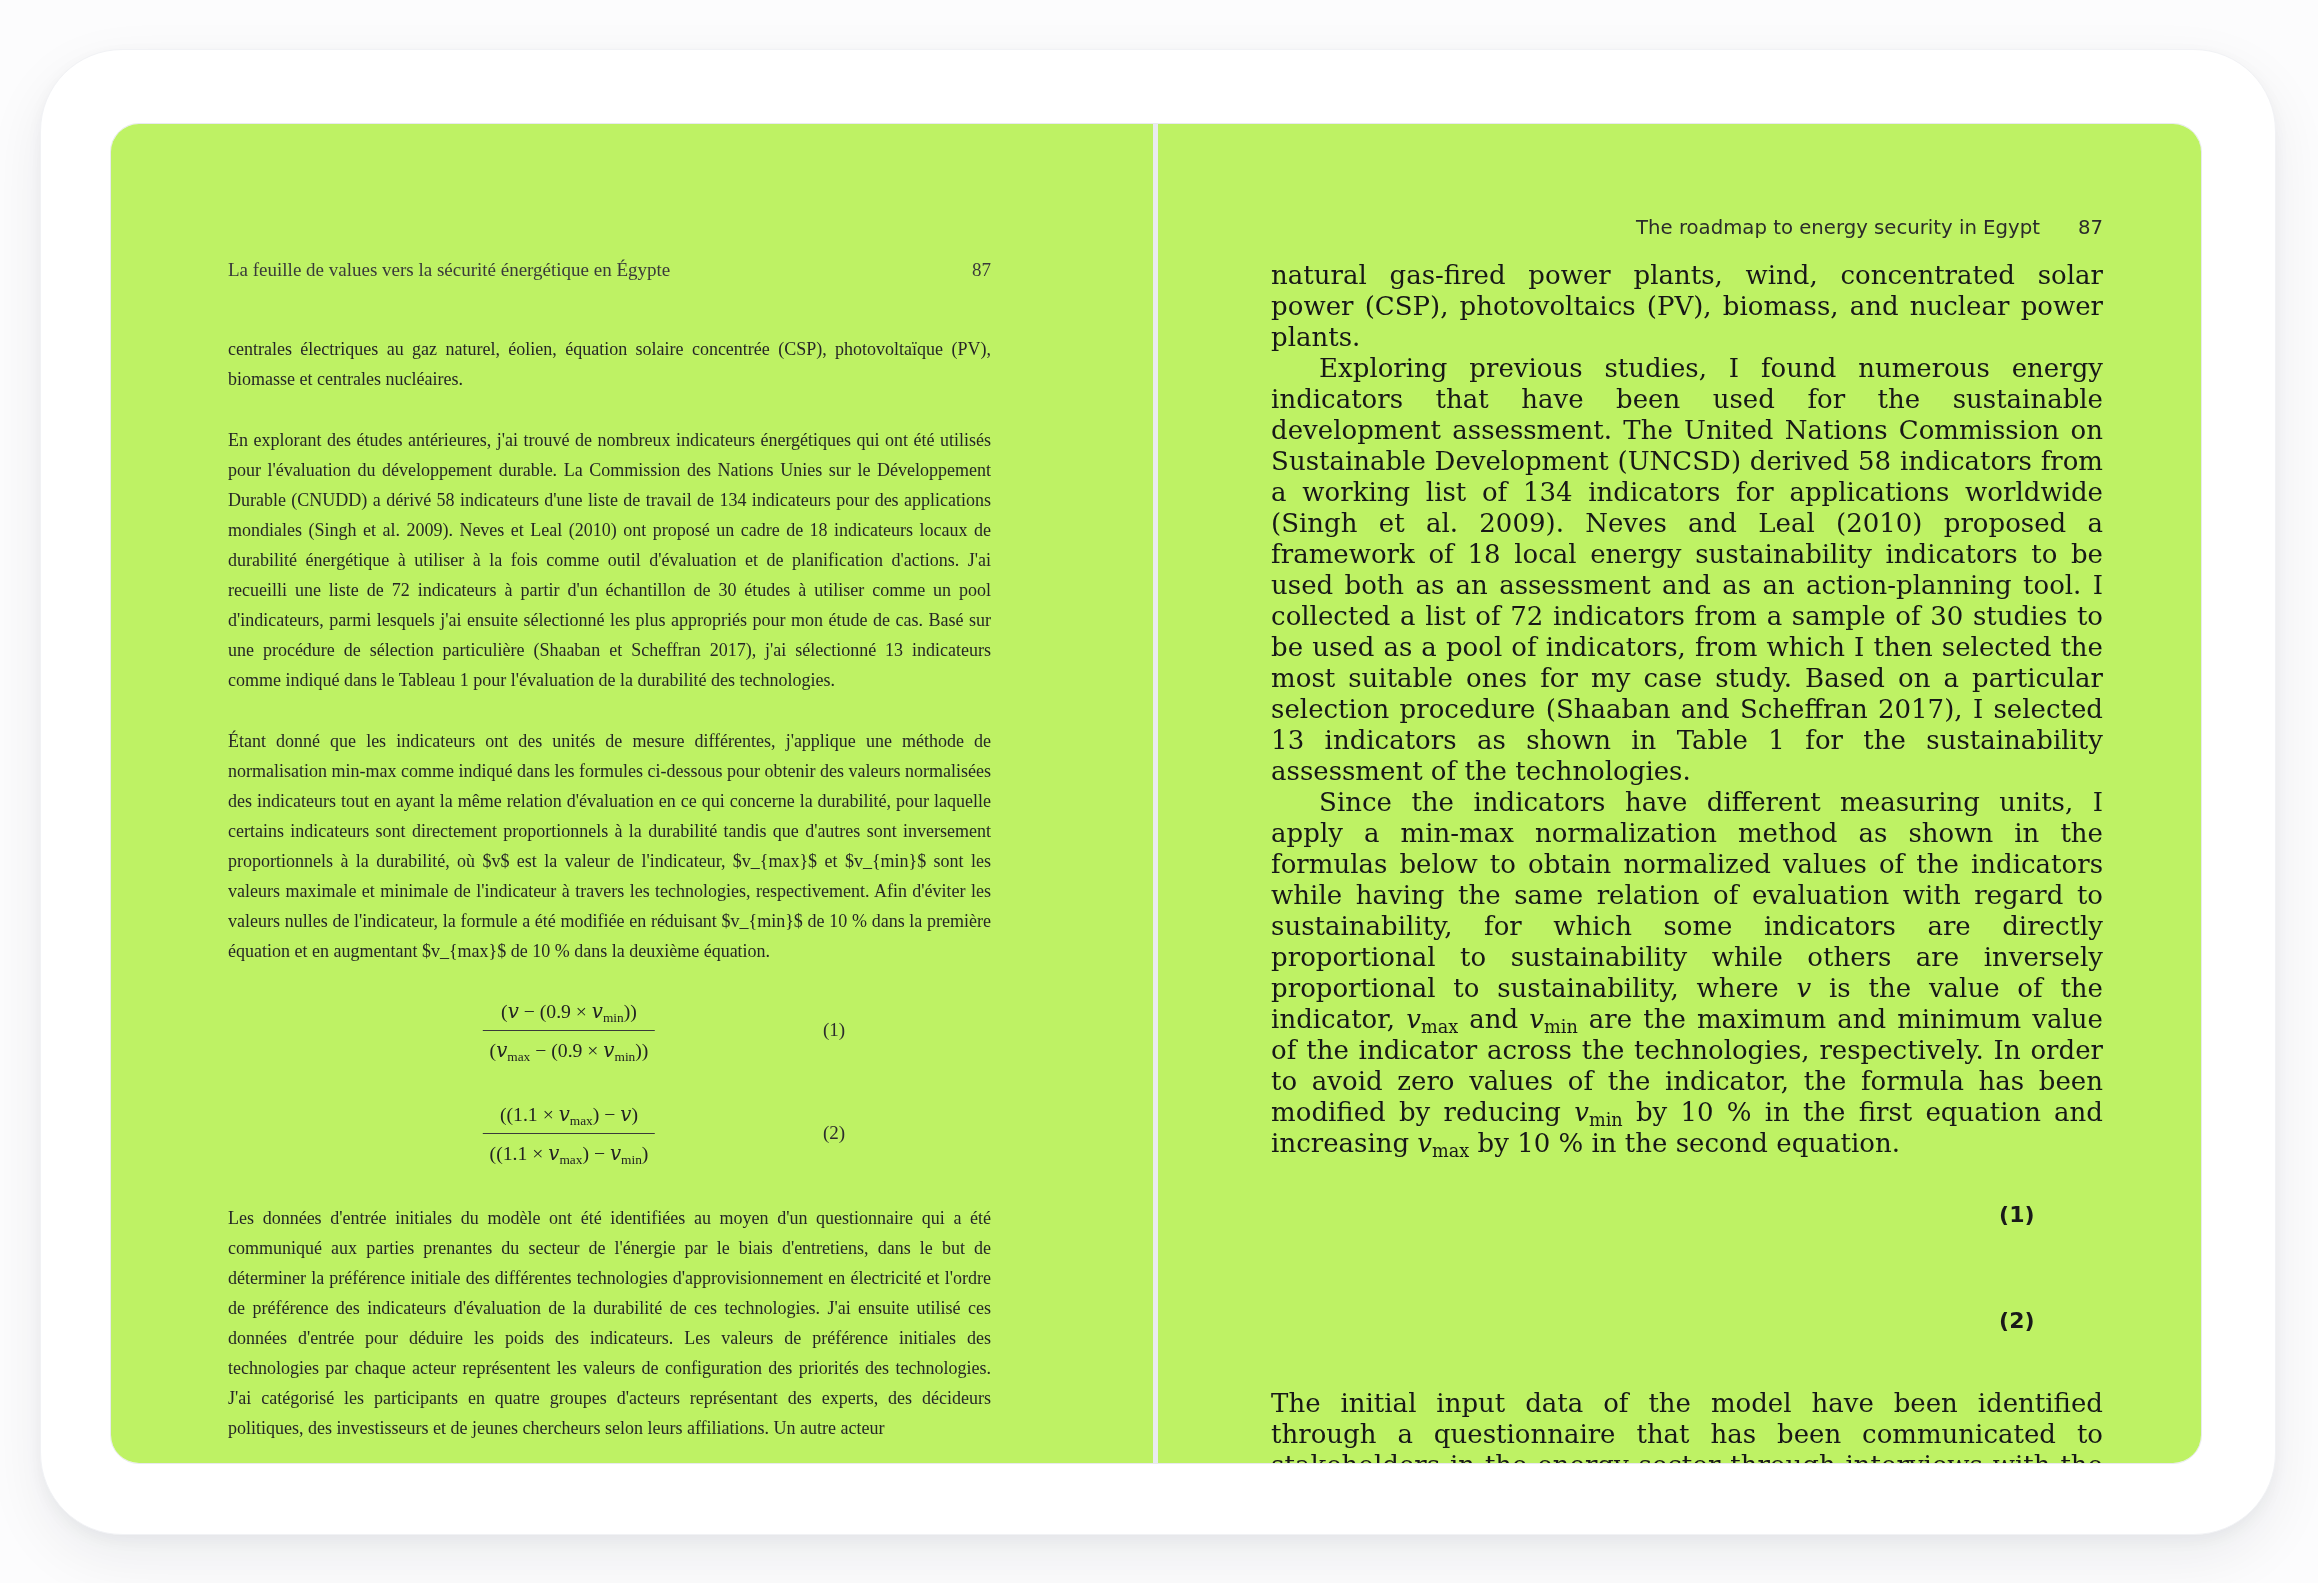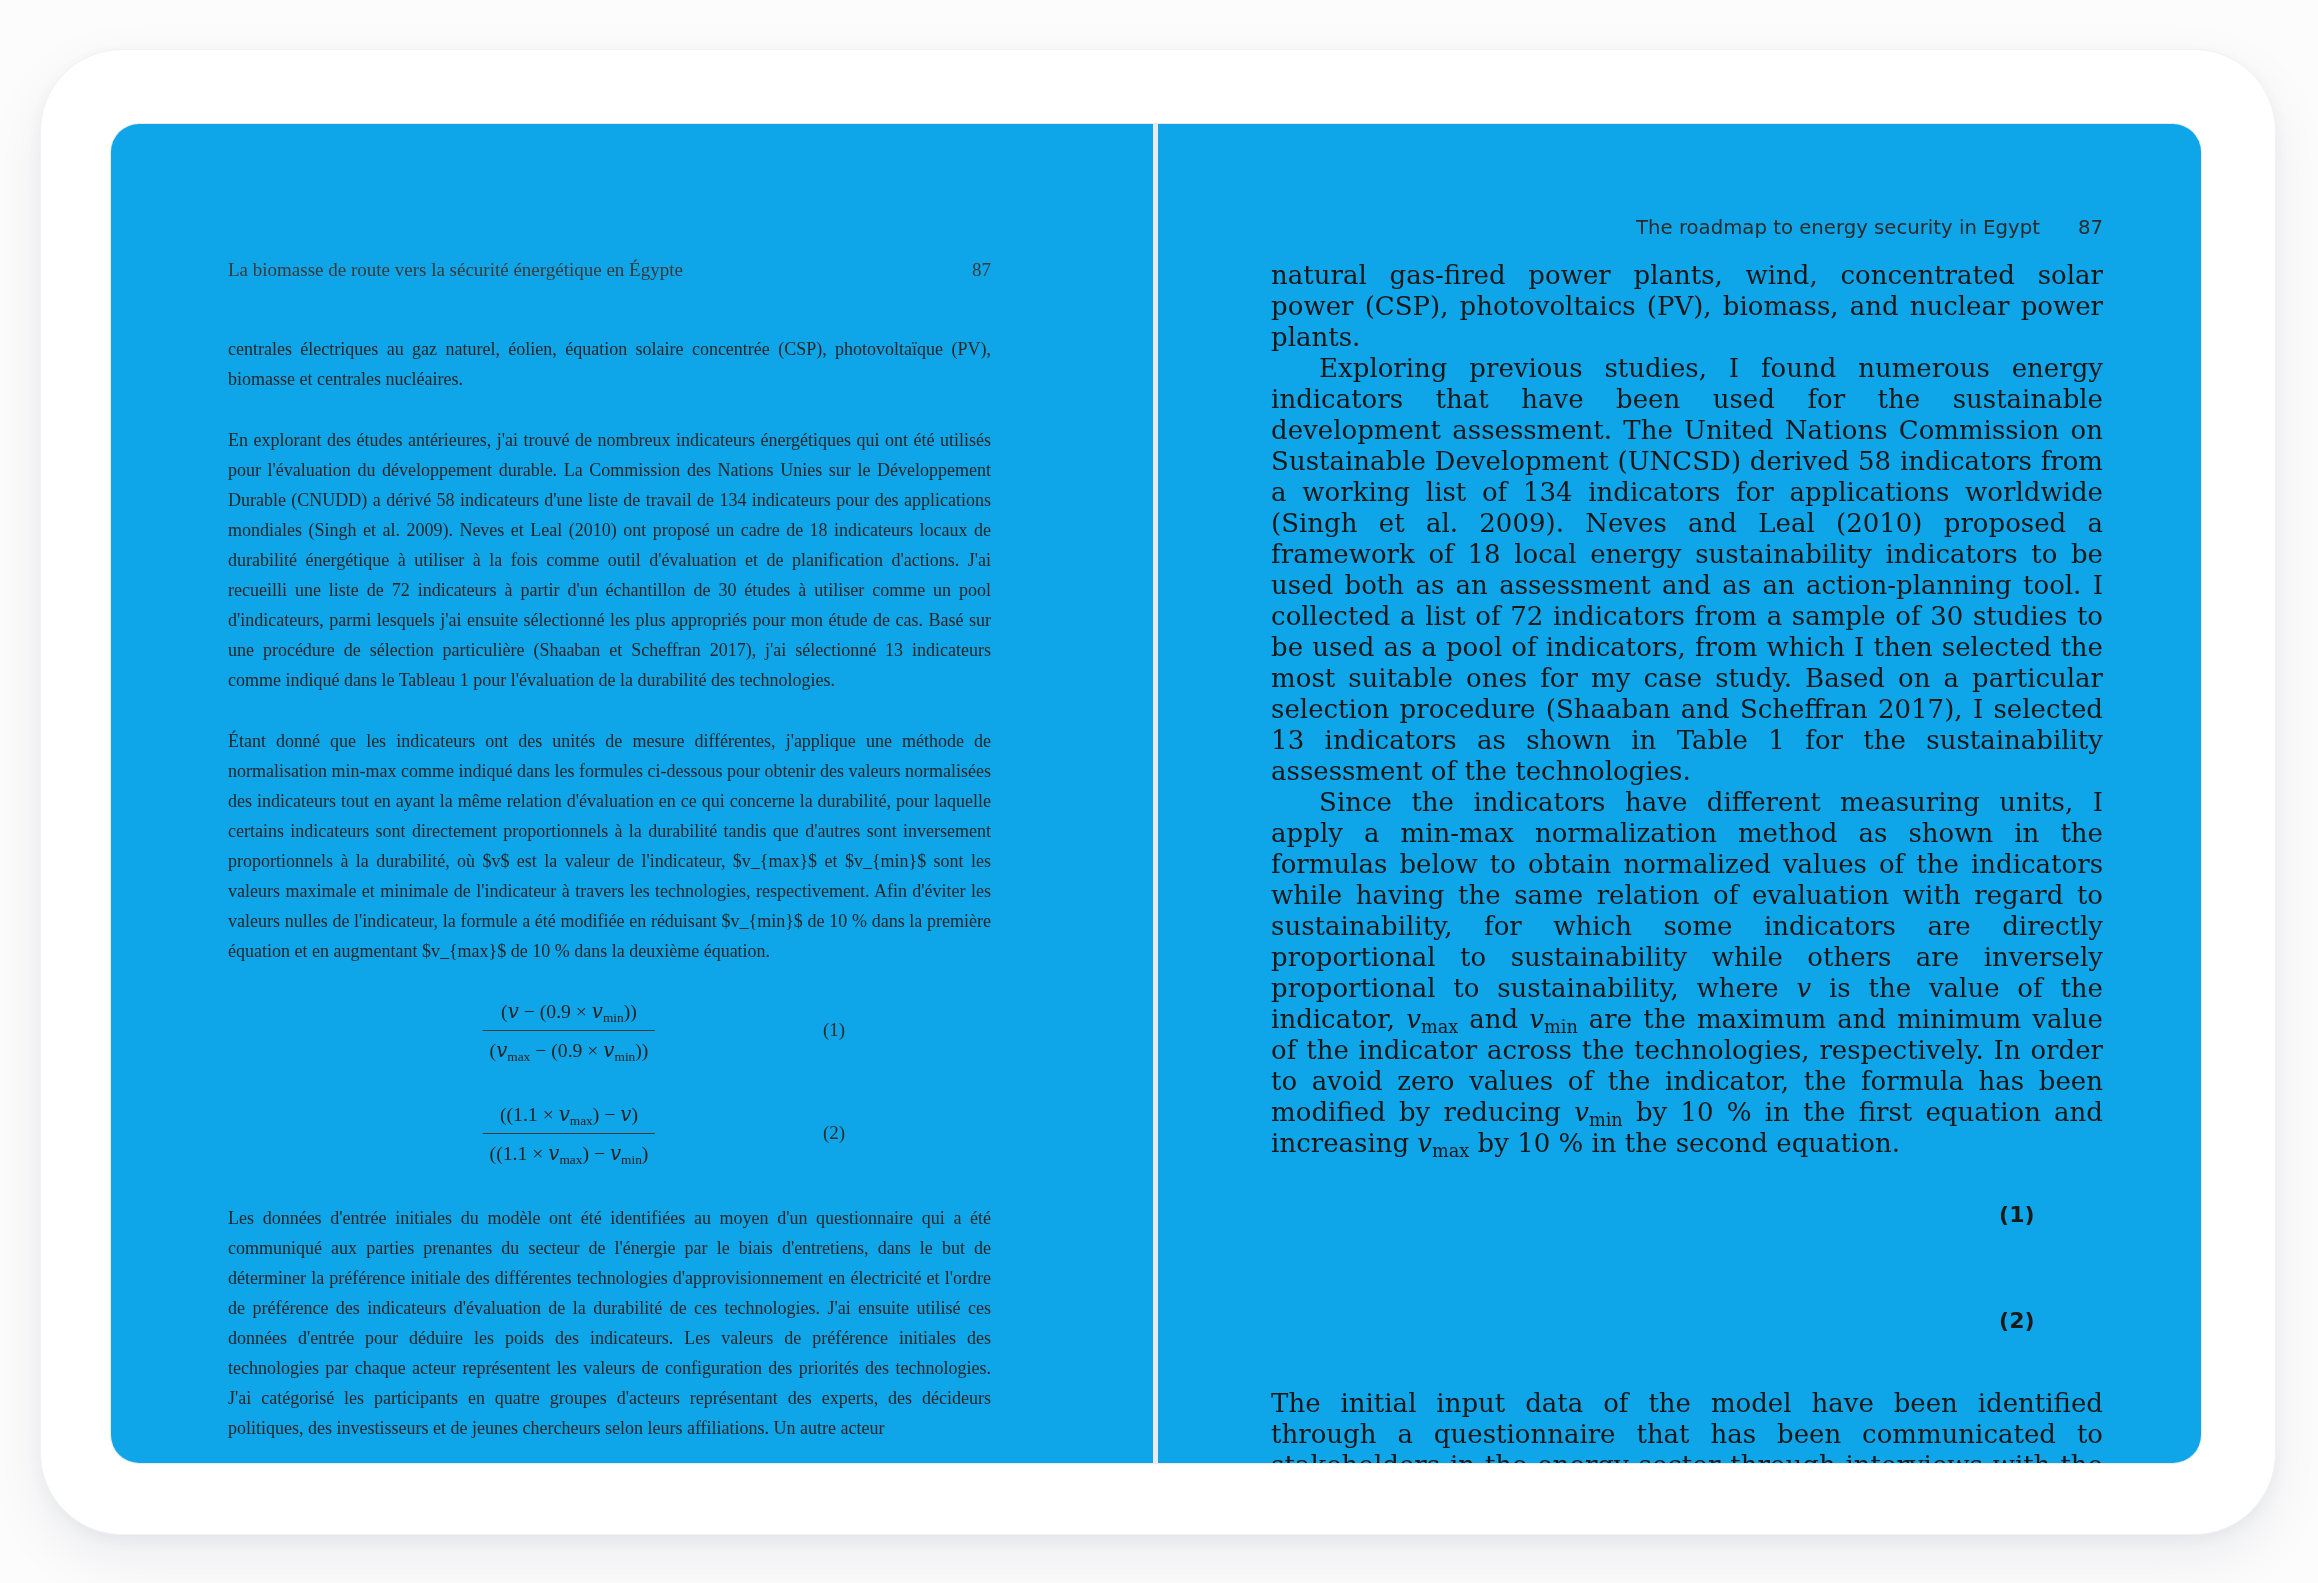--- a/index.html
+++ b/index.html
@@ -22,21 +22,21 @@
   .pages-viewport{
     position:absolute;left:69px;top:73px;
     width:2092px;height:1341px;
     border:1.7px solid #e8eaee;
     border-radius:29px;
     background:#ffffff;
     overflow:hidden;
     display:flex;
     box-sizing:border-box;
   }
-  .page{position:relative;overflow:hidden;box-sizing:border-box;background:#0ea5e9;}
+  .page{position:relative;overflow:hidden;box-sizing:border-box;background:#bef264;}
   .page-left{width:1042px;padding:0 162px 0 117px;}
   .page-divider{width:5.1px;flex:none;background:#e9ebef;}
   .page-right{flex:1;padding:0 98px 0 113px;}
 
   
   .page-left .page-header{
     margin-top:133px;
     display:flex;justify-content:space-between;align-items:baseline;
     font-size:19px;line-height:26px;color:#3a3a3a;
     font-family:"Liberation Serif", serif;
@@ -99,21 +99,21 @@
   .mathrun{white-space:normal;}
 </style>
 </head>
 <body>
 
 <div class="window-card">
   <div class="pages-viewport">
 
     <section class="page page-left">
       <header class="page-header">
-        <span>La biomasse de route vers la sécurité énergétique en Égypte</span>
+        <span>La feuille de values vers la sécurité énergétique en Égypte</span>
         <span>87</span>
       </header>
       <div class="left-body" id="left-body">
           <p class="para">centrales électriques au gaz naturel, éolien, équation solaire concentrée (CSP), photovoltaïque (PV), biomasse et centrales nucléaires.</p>
           <p class="para">En explorant des études antérieures, j'ai trouvé de nombreux indicateurs énergétiques qui ont été utilisés pour l'évaluation du développement durable. La Commission des Nations Unies sur le Développement Durable (CNUDD) a dérivé 58 indicateurs d'une liste de travail de 134 indicateurs pour des applications mondiales (Singh et al. 2009). Neves et Leal (2010) ont proposé un cadre de 18 indicateurs locaux de durabilité énergétique à utiliser à la fois comme outil d'évaluation et de planification d'actions. J'ai recueilli une liste de 72 indicateurs à partir d'un échantillon de 30 études à utiliser comme un pool d'indicateurs, parmi lesquels j'ai ensuite sélectionné les plus appropriés pour mon étude de cas. Basé sur une procédure de sélection particulière (Shaaban et Scheffran 2017), j'ai sélectionné 13 indicateurs comme indiqué dans le Tableau 1 pour l'évaluation de la durabilité des technologies.</p>
           <p class="para">Étant donné que les indicateurs ont des unités de mesure différentes, j'applique une méthode de normalisation min-max comme indiqué dans les formules ci-dessous pour obtenir des valeurs normalisées des indicateurs tout en ayant la même relation d'évaluation en ce qui concerne la durabilité, pour laquelle certains indicateurs sont directement proportionnels à la durabilité tandis que d'autres sont inversement proportionnels à la durabilité, où $v$ est la valeur de l'indicateur, $v_{max}$ et $v_{min}$ sont les valeurs maximale et minimale de l'indicateur à travers les technologies, respectivement. Afin d'éviter les valeurs nulles de l'indicateur, la formule a été modifiée en réduisant $v_{min}$ de 10 % dans la première équation et en augmentant $v_{max}$ de 10 % dans la deuxième équation.</p>
           <div class="equation">
             <span class="frac">
               <span class="num">(<i class="mv">v</i> − (0.9 × <i class="mv">v</i><sub>min</sub>))</span>
               <span class="den">(<i class="mv">v</i><sub>max</sub> − (0.9 × <i class="mv">v</i><sub>min</sub>))</span>

